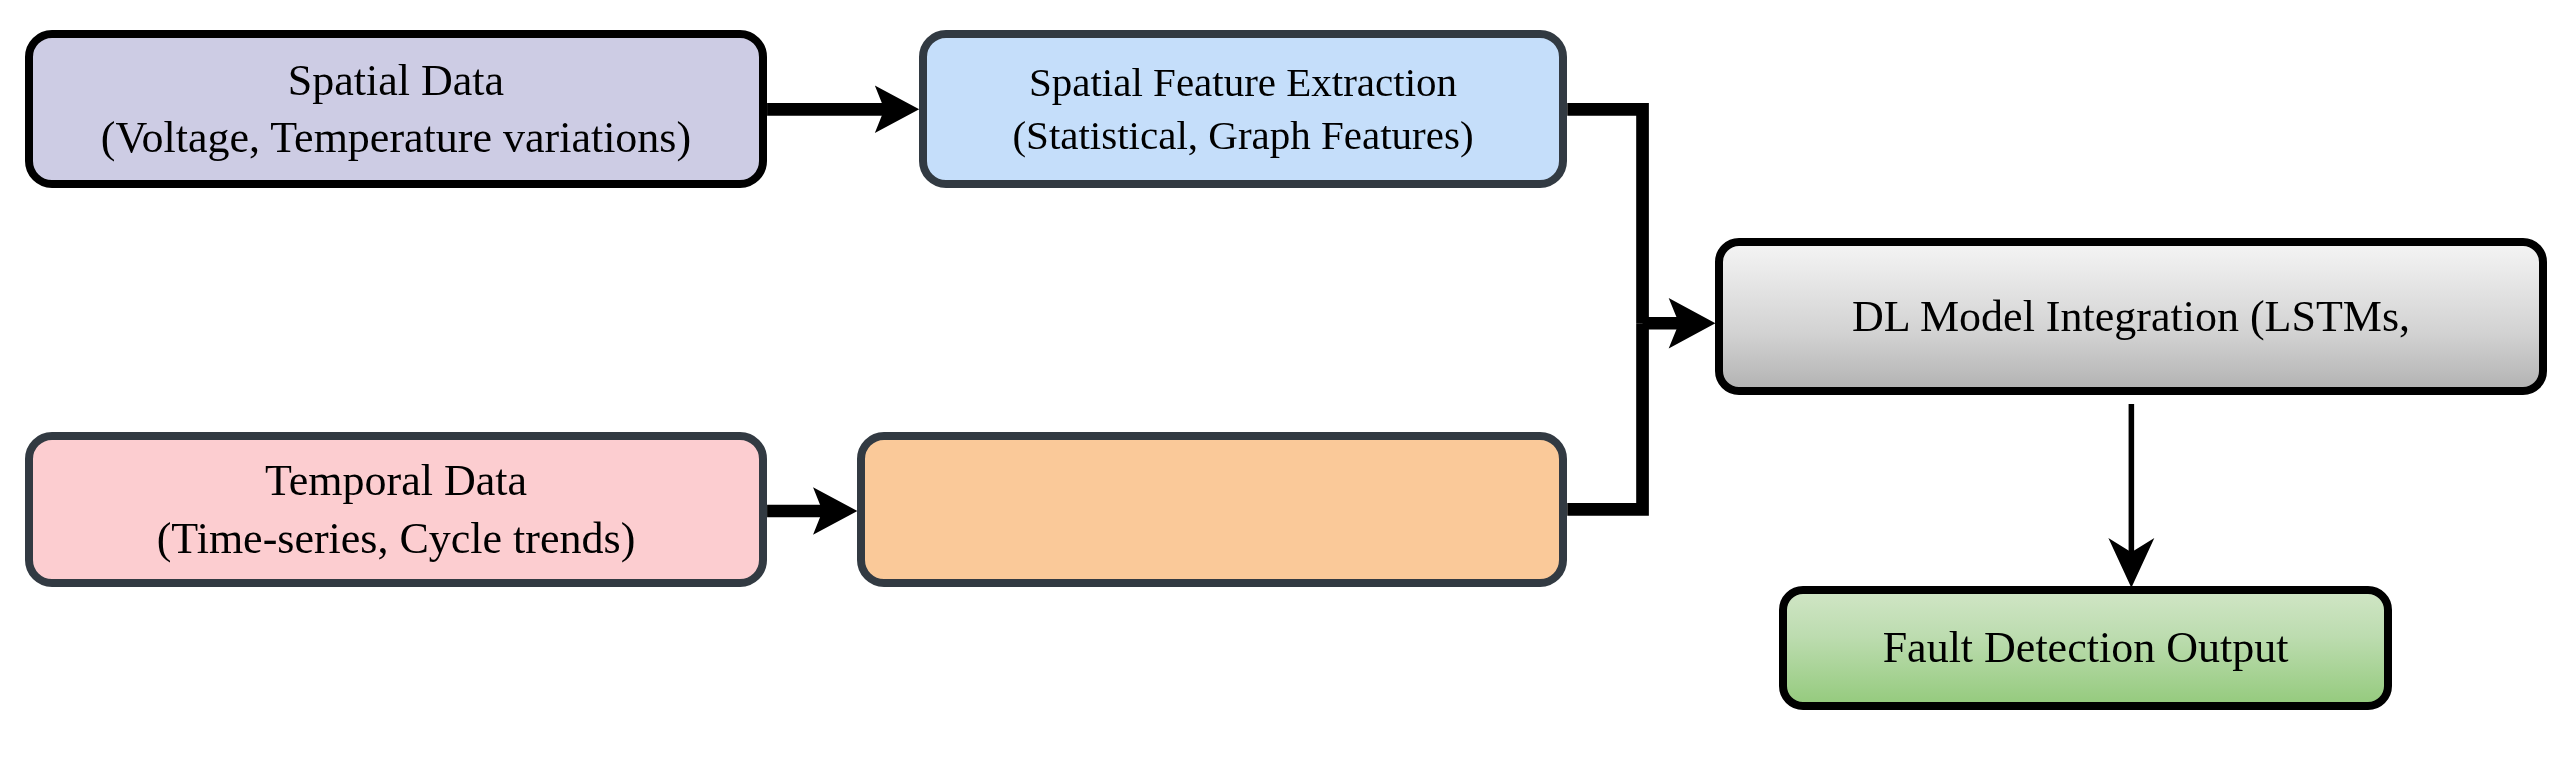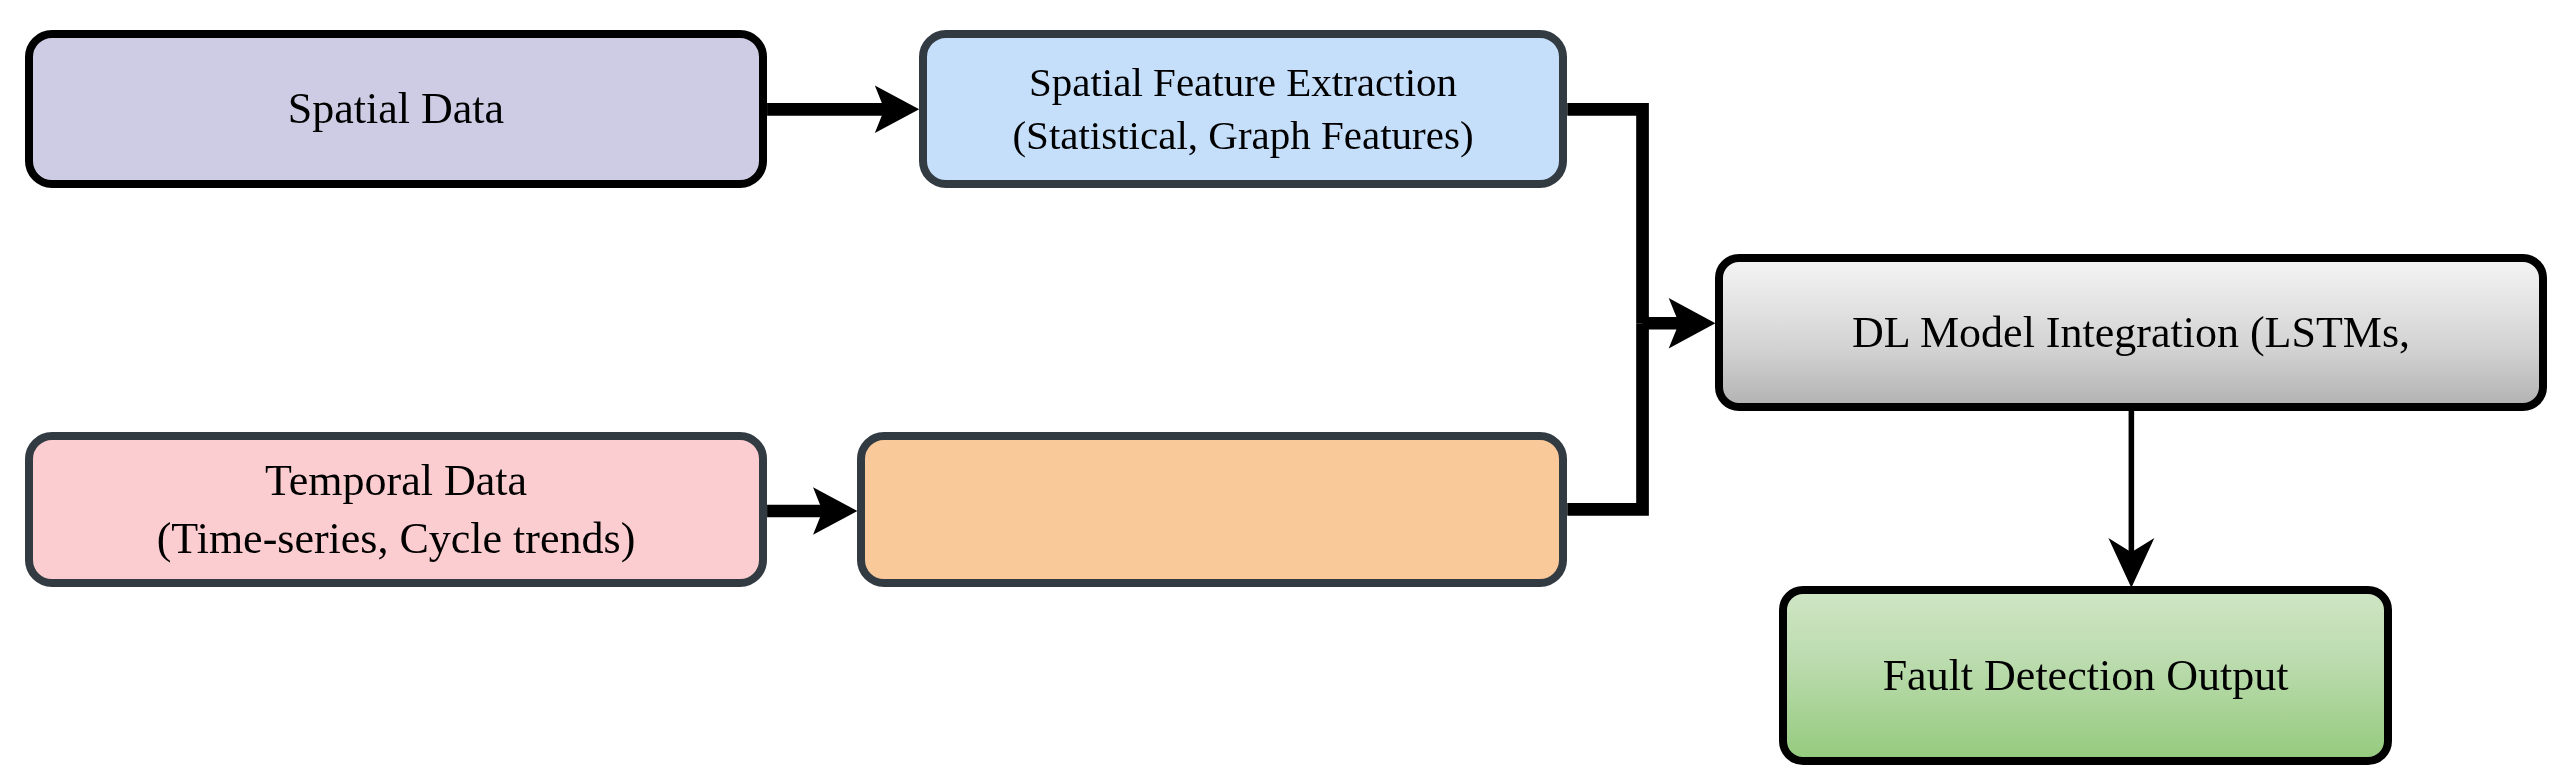--- a/index.html
+++ b/index.html
@@ -58,28 +58,28 @@
     font-size: 44px;
   }
   #node-temporal-feature {
     left: 857px; top: 432px; width: 710px; height: 155px;
     background: #fac999;
     border: 8.7px solid #323a42;
     border-radius: 27px;
     font-size: 41px;
   }
   #node-dl-model {
-    left: 1715px; top: 254px; width: 832px; height: 157px;
+    left: 1715px; top: 238px; width: 832px; height: 157px;
     background: linear-gradient(to bottom, #f3f3f3 0%, #eaeaea 18%, #d2d2d2 62%, #b4b4b4 100%);
     border: 8.7px solid #000000;
     border-radius: 24px;
     font-size: 44px;
   }
   #node-fault-output {
-    left: 1779px; top: 586px; width: 613px; height: 179px;
+    left: 1779px; top: 586px; width: 613px; height: 124px;
     background: linear-gradient(to bottom, #cfe5c4 0%, #bcdcaf 40%, #96cb7f 100%);
     border: 8.7px solid #000000;
     border-radius: 24px;
     font-size: 44px;
   }
 
   
   .conn {
     position: absolute;
     top: 0;
@@ -121,20 +121,21 @@
     </g>
 
     <g>
       <line x1="2690" y1="510" x2="2690" y2="710" stroke="#000000" stroke-width="7"></line>
       <polygon points="2690,742 2661,679 2690,697 2719,679" fill="#000000"></polygon>
     </g>
   </svg>
 
   <div class="node" id="node-spatial-data">
     <span class="line1">Spatial Data</span>
+    <span class="line2">(Voltage, Temperature variations)</span>
   </div>
 
   <div class="node" id="node-spatial-feature">
     <span class="line1">Spatial Feature Extraction</span>
     <span class="line2">(Statistical, Graph Features)</span>
   </div>
 
   <div class="node" id="node-temporal-data">
     <span class="line1">Temporal Data</span>
     <span class="line2">(Time-series, Cycle trends)</span>

